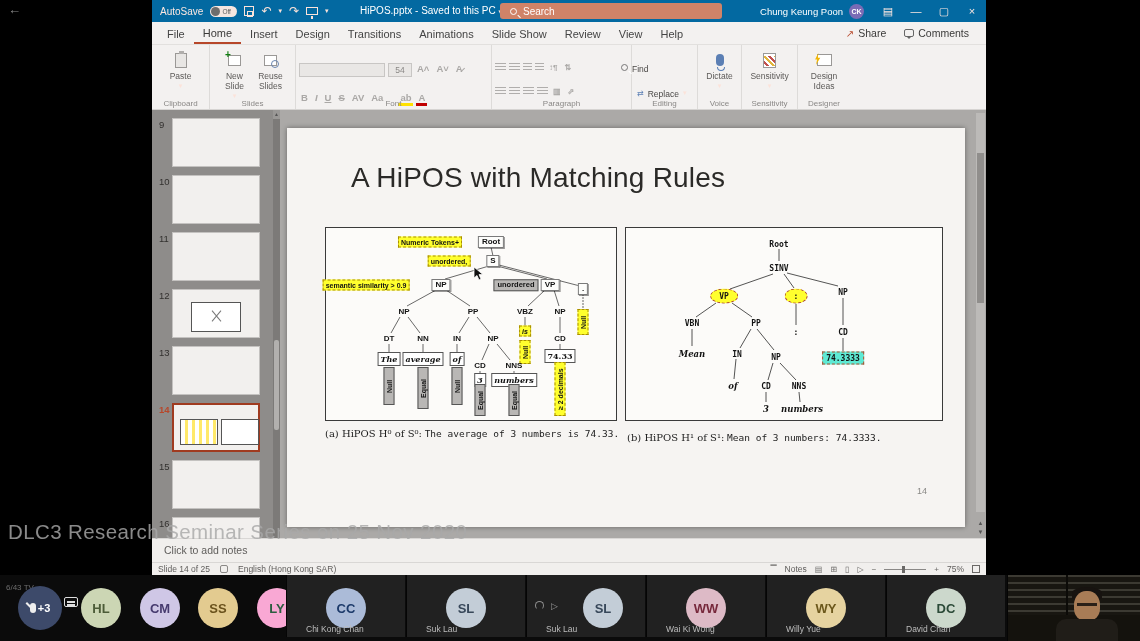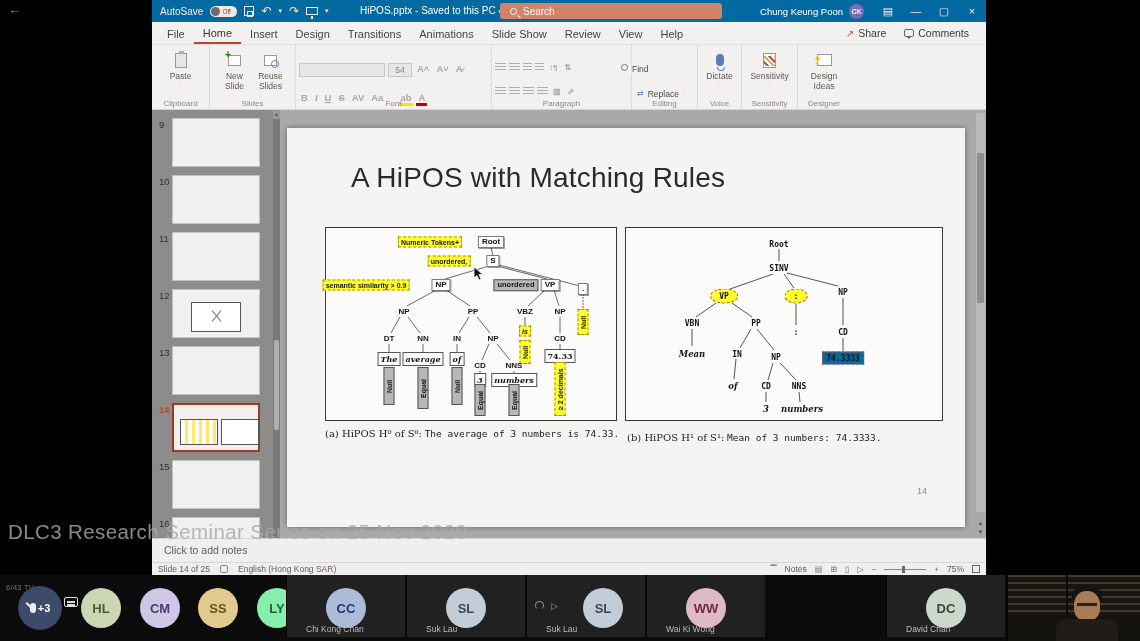--- a/index.html
+++ b/index.html
@@ -127,21 +127,21 @@
   .chip{background:#ffff2e;border:1px dashed #a98f00;font-size:7px;padding:1px 2px;}
   .chip-gray{background:#b9b7b5;border:1px solid #555;font-size:7.5px;padding:1px 3px;}
   .word{background:#fff;border:1px solid #555;font:bold italic 8px "DejaVu Serif",serif;padding:1px 2px;}
   .vbox{writing-mode:vertical-rl;transform:translate(-50%,-50%) rotate(180deg);font-size:7px;font-weight:bold;
         padding:2px 1px;display:flex;align-items:center;justify-content:center;}
   .vgray{background:#b9b7b5;border:1px solid #555;}
   .vyellow{background:#ffff2e;border:1px dashed #a98f00;}
   .tnm{font:bold 8px "DejaVu Sans Mono",monospace;}
   .ell{background:#ffff2e;border:1.3px dashed #b05030;border-radius:50%;padding:2px 8px;}
   .wit{font:bold italic 8.5px "DejaVu Serif",serif;}
-  .valbox{background:#0369a1;border:1.3px dashed #b05030;padding:1px 3px;font:bold 8px "DejaVu Sans Mono",monospace;}
+  .valbox{background:#5eead4;border:1.3px dashed #b05030;padding:1px 3px;font:bold 8px "DejaVu Sans Mono",monospace;}
   .cursor-arrow{position:absolute;z-index:9;}
 
   
   .notesbar{height:24px;background:#f1efed;border-top:1px solid #d9d7d5;font-size:10.5px;color:#5f5d5b;padding:5px 0 0 12px;}
   .statusbar{height:13px;background:#f1efed;border-top:1px solid #d9d7d5;display:flex;align-items:center;
              font-size:8.5px;color:#5f5d5b;padding:0 6px;}
   .sb-left{display:flex;align-items:center;gap:10px;}
   .acc-ic{width:8px;height:8px;border:1px solid #8a8886;border-radius:2px;}
   .sb-right{margin-left:auto;display:flex;align-items:center;gap:8px;}
   .viewic{font-size:8px;color:#6a6866;}
@@ -622,21 +622,21 @@
 
     <div class="pcircle" style="left:81px;background:#ccd6b4;color:#4c5c38;">
       <span>HL</span>
     </div>
     <div class="pcircle" style="left:140px;background:#cfc7e6;color:#463a6e;">
       <span>CM</span>
     </div>
     <div class="pcircle" style="left:198px;background:#e3cb90;color:#6a521c;">
       <span>SS</span>
     </div>
-    <div class="pcircle" style="left:257px;background:#86efac;color:#2c5c40;">
+    <div class="pcircle" style="left:257px;background:#f9a8d4;color:#2c5c40;">
       <span>LY</span>
     </div>
 
     <div class="vtile" style="left:286px;">
       <div class="pcircle" style="background:#abbbd8;color:#1c3a6a;">
         <span>CC</span>
       </div>
       <span class="pname">Chi Kong Chan</span>
     </div>
     <div class="vtile" style="left:406px;">
@@ -651,20 +651,26 @@
       <div class="pcircle" style="background:#c3cdd7;color:#38485a;left:56px;">
         <span>SL</span>
       </div>
       <span class="pname">Suk Lau</span>
     </div>
     <div class="vtile" style="left:646px;">
       <div class="pcircle" style="background:#ddbac6;color:#77293c;">
         <span>WW</span>
       </div>
       <span class="pname">Wai Ki Wong</span>
+    </div>
+    <div class="vtile" style="left:766px;">
+      <div class="pcircle" style="background:#e6d3a0;color:#6c581c;">
+        <span>WY</span>
+      </div>
+      <span class="pname">Willy Yue</span>
     </div>
     <div class="vtile" style="left:886px;">
       <div class="pcircle" style="background:#ccd8cc;color:#2c4a38;">
         <span>DC</span>
       </div>
       <span class="pname">David Chan</span>
     </div>
 
     <div class="webcam">
       <div class="blinds"></div>

